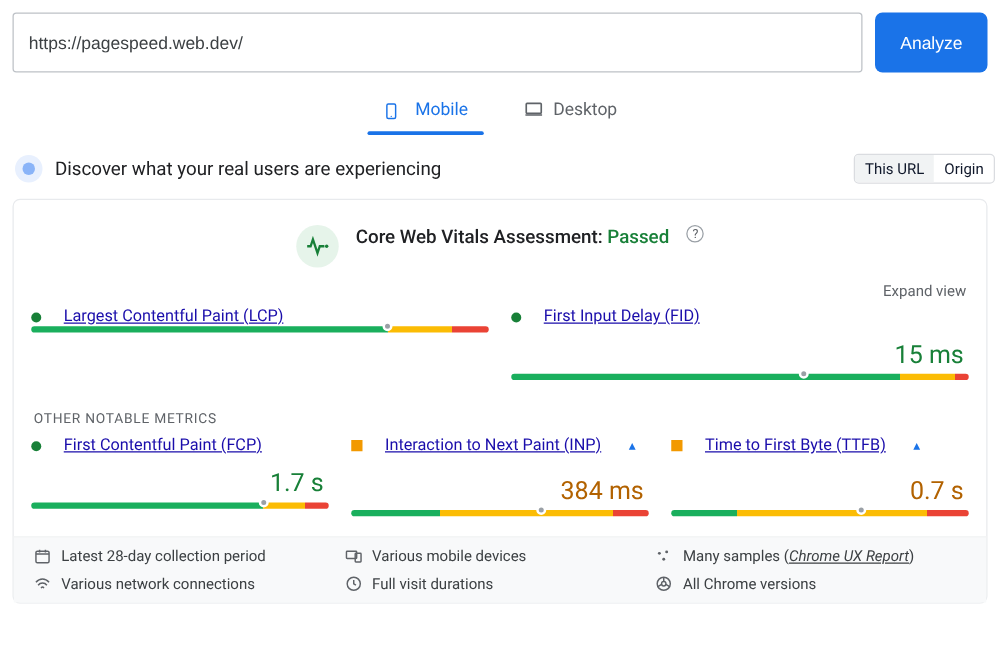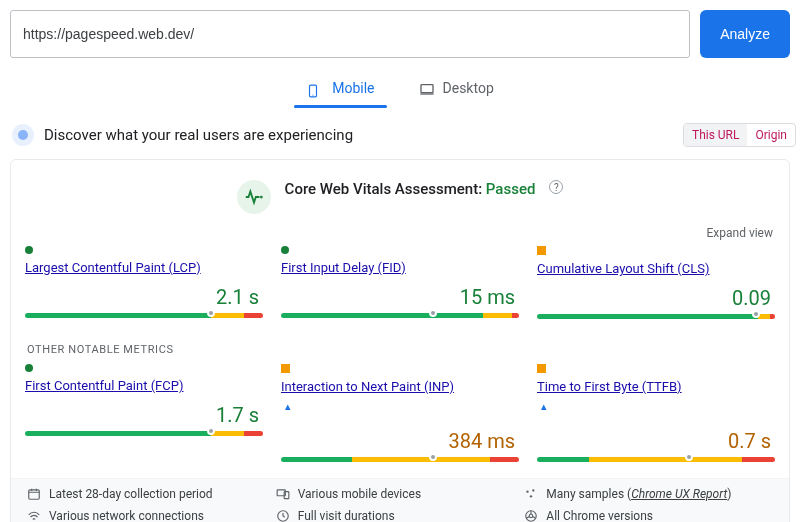--- a/index.html
+++ b/index.html
@@ -1,42 +1,42 @@
 <!DOCTYPE html>
 <html><head>
 <meta charset="utf-8">
 <style>
   * { box-sizing: border-box; margin: 0; padding: 0; }
   body { font-family: Roboto, Arial, sans-serif; font-size: 13px; color: #202124; background:#fff; width:800px;}
   .top { display:flex; padding:10px 10px 6px 10px; gap:10px; align-items:stretch;}
   .url-input { flex:1; border:1px solid #bdc1c6; border-radius:3px; padding:10px 12px; font-size:14px; color:#3c4043;}
   .analyze-btn { background:#1a73e8; color:#fff; border:none; border-radius:6px; padding:16px 20px; font-size:14px; font-weight:500; cursor:pointer;}
   .tabs { display:flex; justify-content:center; gap:30px; border-bottom:1px solid transparent; margin-top:8px;}
-  .tab { display:flex; align-items:flex-end; gap:8px; padding:8px 6px 12px; color:#5f6368; font-size:14px; cursor:pointer; position:relative;}
+  .tab { display:flex; align-items:flex-start; gap:8px; padding:8px 6px 12px; color:#5f6368; font-size:14px; cursor:pointer; position:relative;}
   .tab.active { color:#1a73e8; }
   .tab.active::after { content:""; position:absolute; left:-6px; right:-6px; bottom:0; height:3px; background:#1a73e8; border-radius:2px;}
   .tab .ico { width:18px; height:14px; display:inline-block;}
   .header-row { display:flex; align-items:center; justify-content:space-between; padding:14px 4px 6px 12px;}
   .header-left { display:flex; align-items:center; gap:10px;}
   .avatar { width:22px; height:22px; border-radius:50%; background:#e8f0fe; position:relative; display:flex; align-items:center; justify-content:center;}
   .avatar::before{content:""; width:10px; height:10px; border-radius:50%; background:#8ab4f8;}
   .discover { font-size:15px; color:#202124;}
   .toggle-group { display:flex; border:1px solid #dadce0; border-radius:4px; overflow:hidden; font-size:12px;}
-  .toggle-item { padding:4px 8px; color:#be185d; cursor:pointer;}
+  .toggle-item { padding:4px 8px; color:#0f172a; cursor:pointer;}
   .toggle-item.active { background:#f1f3f4;}
   .panel { margin:6px 10px 0 10px; border:1px solid #e8eaed; border-radius:6px; padding:16px 14px 10px 14px;}
   .assess-row { display:flex; align-items:flex-start; justify-content:center; gap:14px; margin-top:4px;}
   .wave-badge { width:34px; height:34px; border-radius:50%; background:#e6f4ea; display:flex; align-items:center; justify-content:center;}
   .assess-text { font-size:15px; font-weight:500; color:#202124;}
   .passed { color:#188038;}
   .qmark { width:14px;height:14px;border:1px solid #9aa0a6;border-radius:50%;font-size:10px;color:#5f6368;display:inline-flex;align-items:center;justify-content:center;}
   .expand { text-align:right; color:#5f6368; font-size:12px; margin:12px 2px 4px 0; cursor:pointer;}
   .metrics { display:flex; gap:18px; margin-top:6px;}
   .metric { flex:1; }
-  .metric-head { display:flex; gap:6px; font-size:13px; color:#1a0dab;flex-direction:column;}
+  .metric-head { display:flex; align-items:center; gap:18px; font-size:13px; color:#1a0dab;}
   .dot { width:8px; height:8px; border-radius:50%; }
   .dot.green{ background:#188038;}
   .dot.amber{ width:9px;height:9px;border-radius:0; background:#f29900;}
   .metric-name{ color:#1a0dab; text-decoration:underline; }
   .beta { color:#1a73e8; font-size:11px; margin-left:4px; text-decoration:none;}
   .metric-value { text-align:right; font-size:20px; margin:10px 4px 4px 0;}
   .val-green{ color:#188038;}
   .val-amber{ color:#b26200;margin-top:16px;}
   .bar { height:5px; position:relative; border-radius:3px; background:linear-gradient(to right, #1aaf5d 0 78%, #fbbc04 78% 92%, #ea4335 92% 100%);}
   .bar2 { background:linear-gradient(to right, #1aaf5d 0 85%, #fbbc04 85% 97%, #ea4335 97% 100%);}
@@ -106,43 +106,32 @@
   </div>
 
   <div class="expand">Expand view</div>
 
   <div class="metrics">
     <div class="metric">
       <div class="metric-head">
           <span class="dot green"></span>
           <a class="metric-name">Largest Contentful Paint (LCP)</a>
         </div>
-      <div class="metric-value val-green">2.1 s</div>
       <div class="bar">
           <span class="marker" style="left:78%"></span>
         </div>
     </div>
     <div class="metric">
       <div class="metric-head">
           <span class="dot green"></span>
           <a class="metric-name">First Input Delay (FID)</a>
         </div>
       <div class="metric-value val-green">15 ms</div>
       <div class="bar bar2">
           <span class="marker" style="left:64%"></span>
-        </div>
-    </div>
-    <div class="metric">
-      <div class="metric-head">
-          <span class="dot amber"></span>
-          <a class="metric-name">Cumulative Layout Shift (CLS)</a>
-        </div>
-      <div class="metric-value val-green">0.09</div>
-      <div class="bar bar3">
-          <span class="marker" style="left:92%"></span>
         </div>
     </div>
   </div>
 
   <div class="section-label">OTHER NOTABLE METRICS</div>
 
   <div class="metrics">
     <div class="metric">
       <div class="metric-head">
           <span class="dot green"></span>

